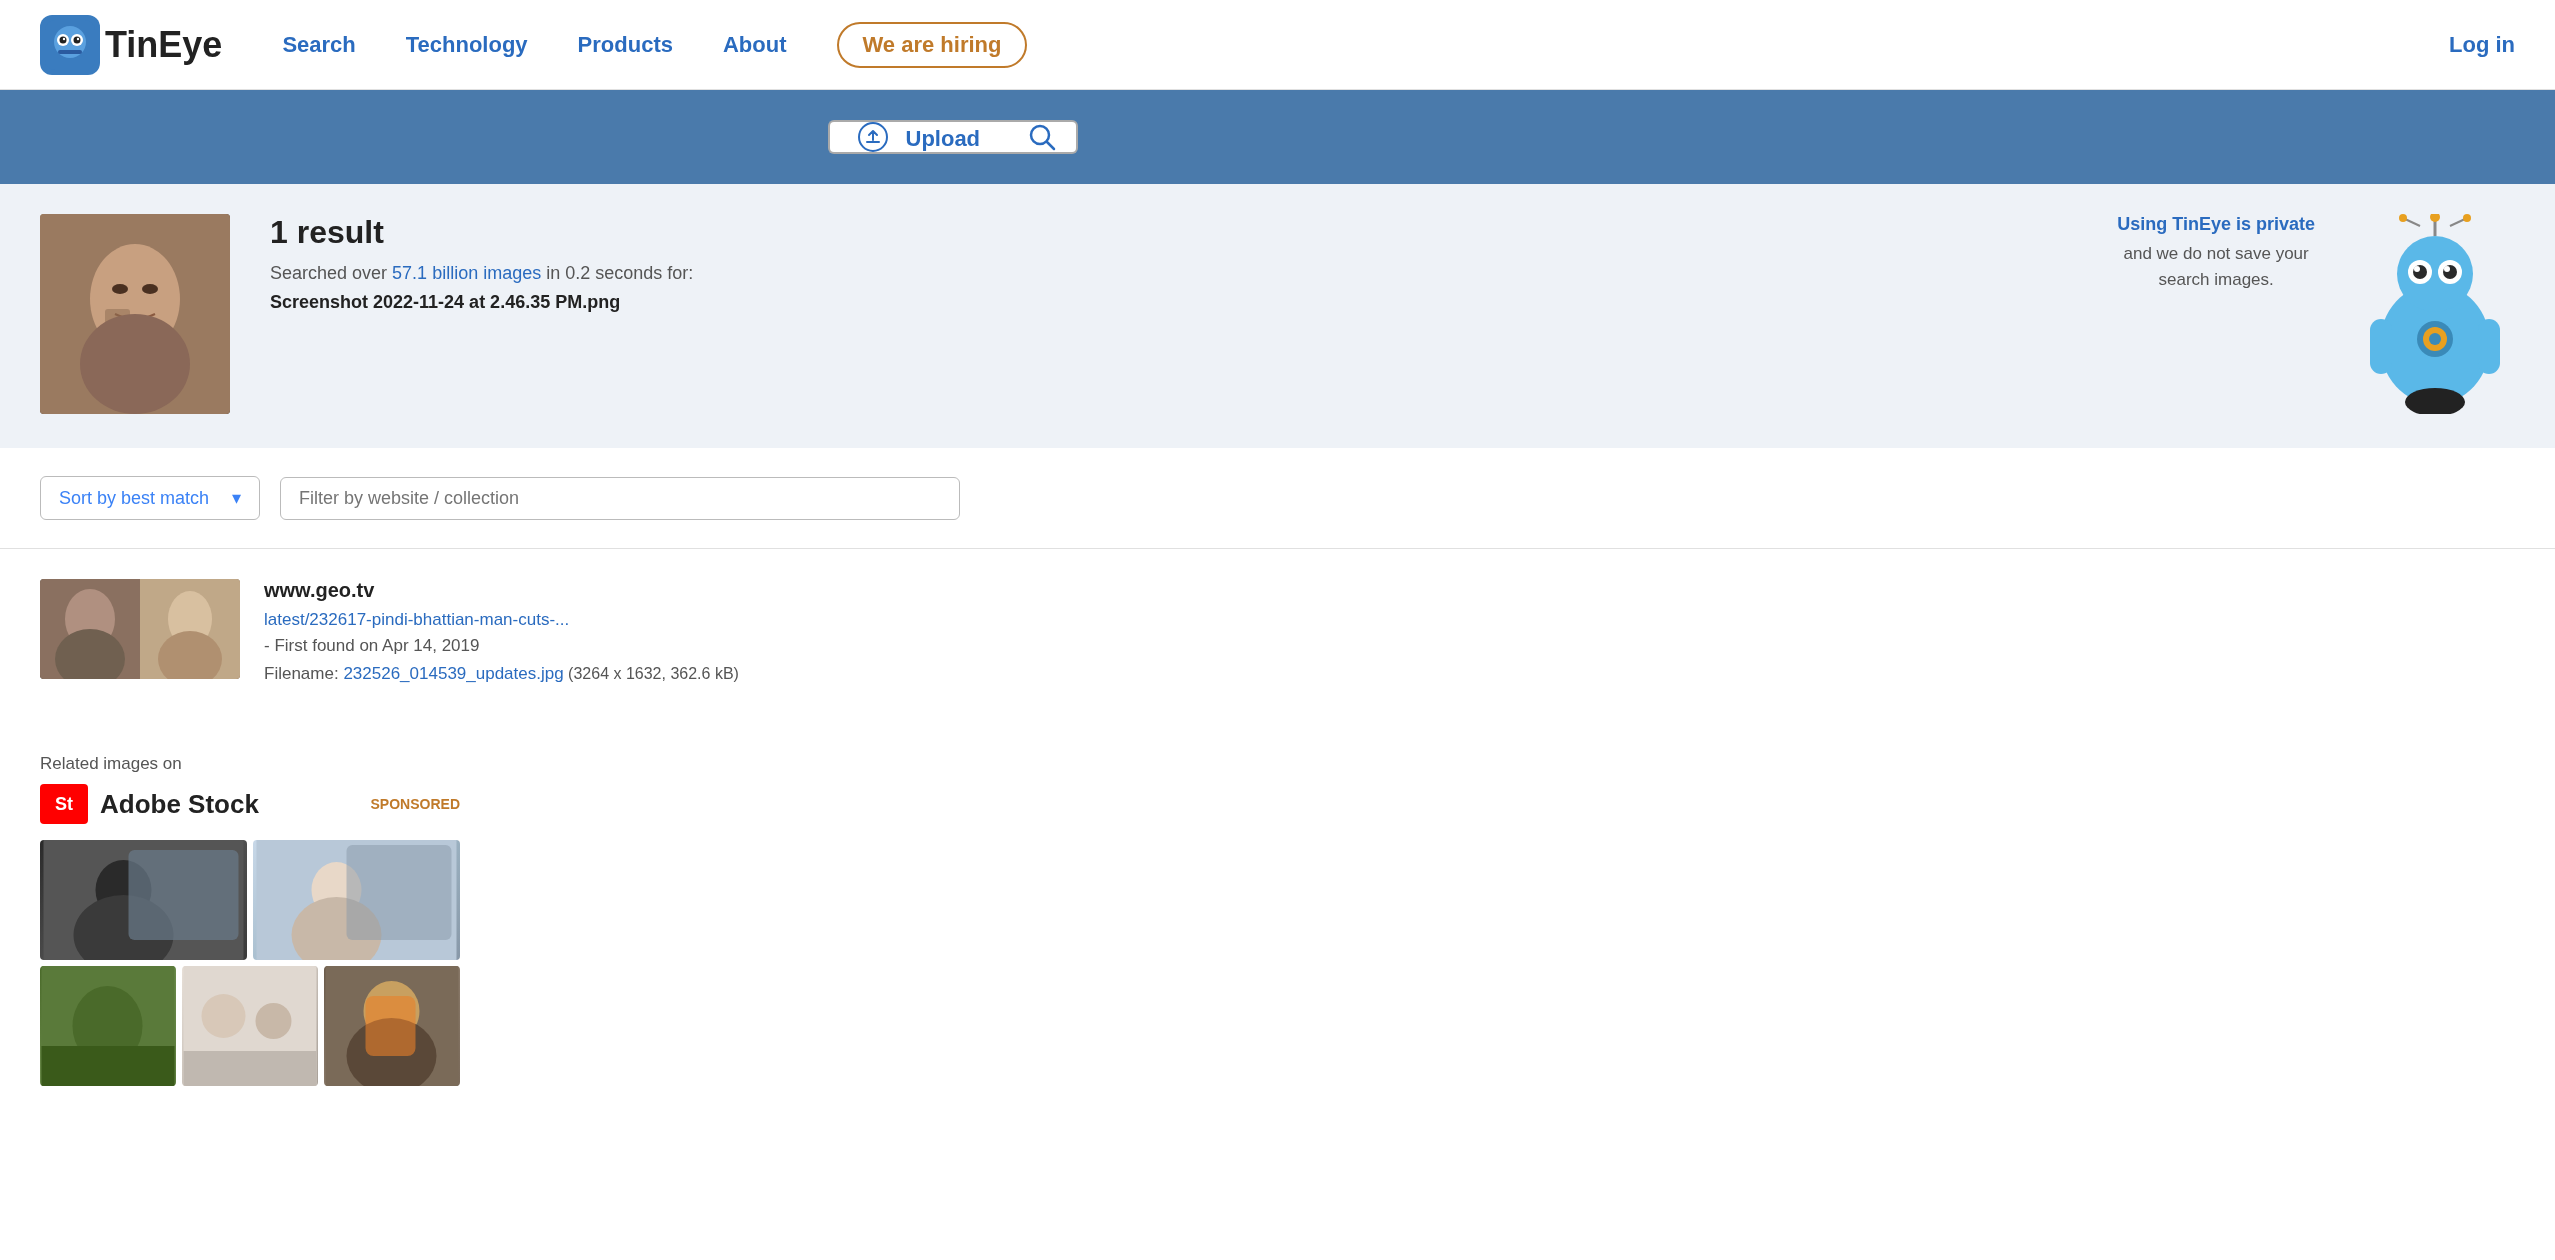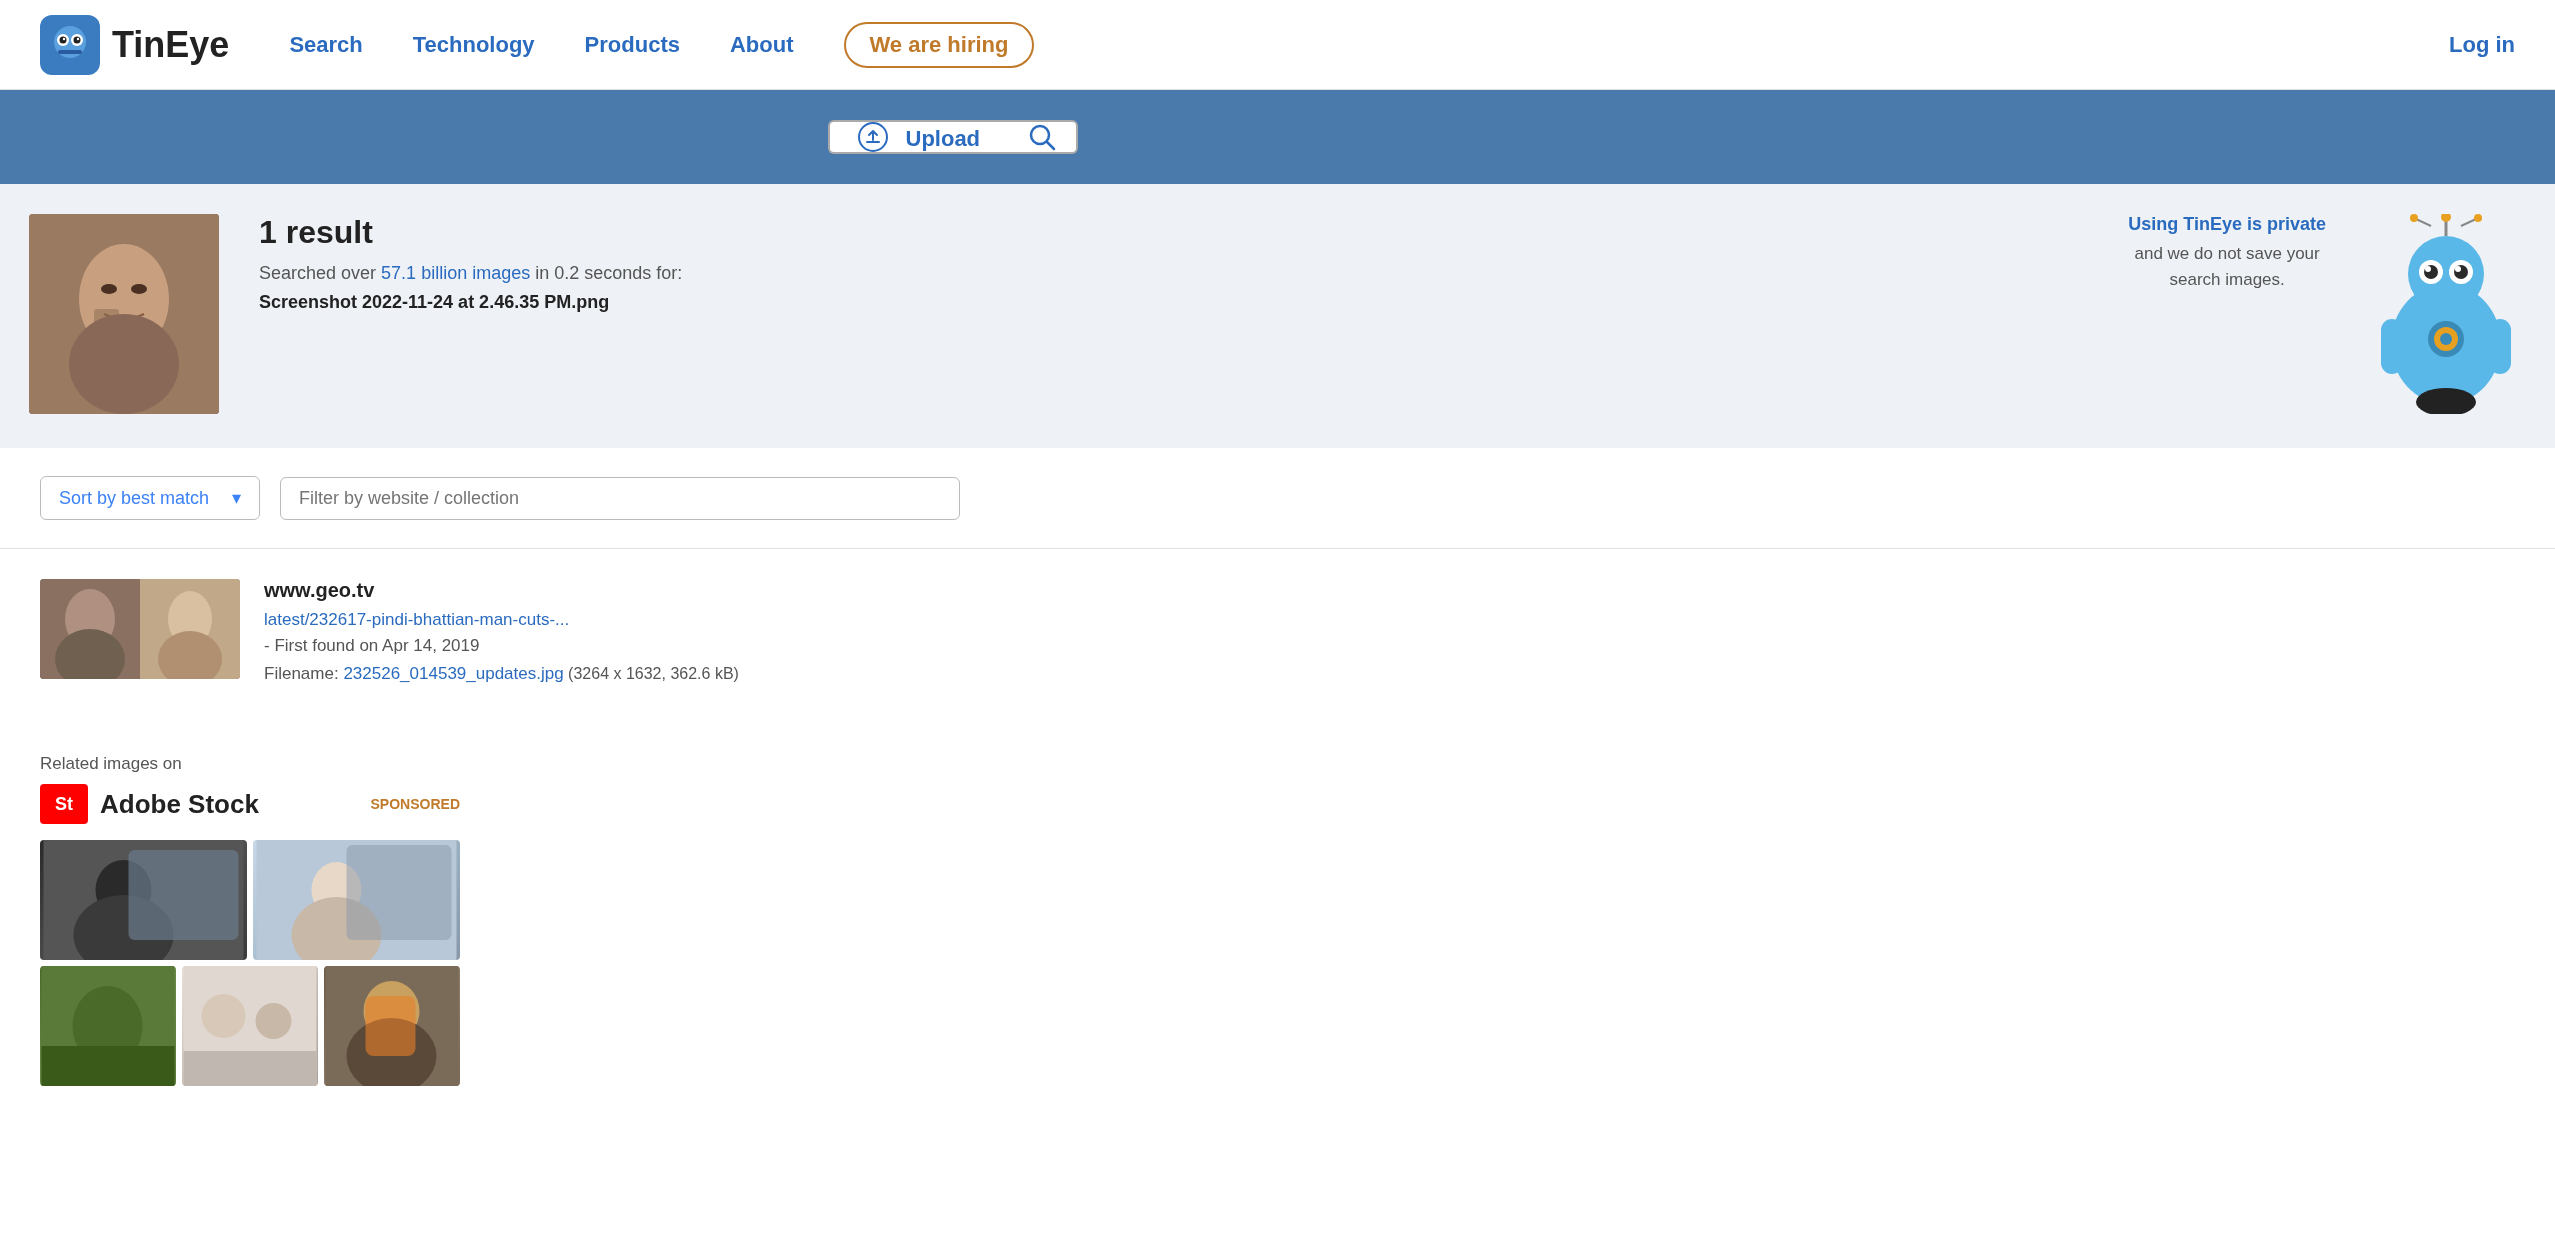--- a/index.html
+++ b/index.html
@@ -10,21 +10,21 @@
       display: flex;
       align-items: center;
       padding: 0 40px;
       height: 90px;
       border-bottom: 1px solid #e0e0e0;
       background: #fff;
     }
     .logo-area {
       display: flex;
       align-items: center;
-      gap: 12px;
+      gap: 5px;
       text-decoration: none;
       margin-right: 60px;
     }
     .logo-icon {
       width: 60px;
       height: 60px;
       border-radius: 12px;
       background: #3a7cbf;
       display: flex;
       align-items: center;
@@ -125,21 +125,21 @@
       padding: 0 20px;
       cursor: pointer;
       display: flex;
       align-items: center;
     }
     .search-btn svg { width: 28px; height: 28px; }
 
     
     .results-section {
       background: #eef2f7;
-      padding: 30px 29px;
+      padding: 30px 40px;
       display: flex;
       align-items: flex-start;
       gap: 40px;
     }
     .query-image {
       width: 190px;
       height: 200px;
       background: #888;
       border-radius: 4px;
       flex-shrink: 0;

